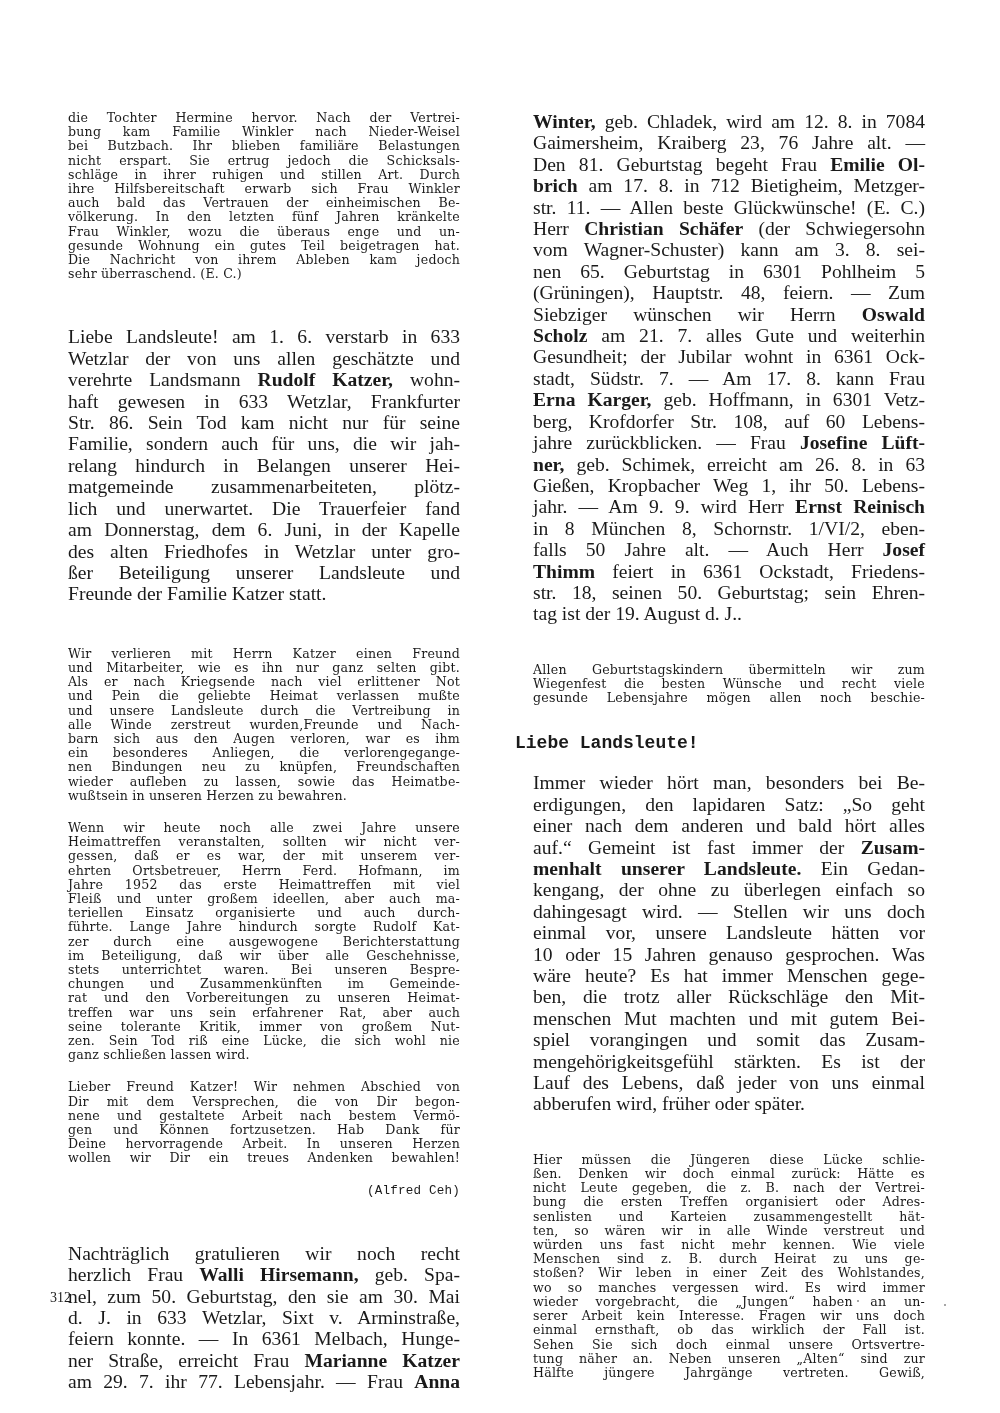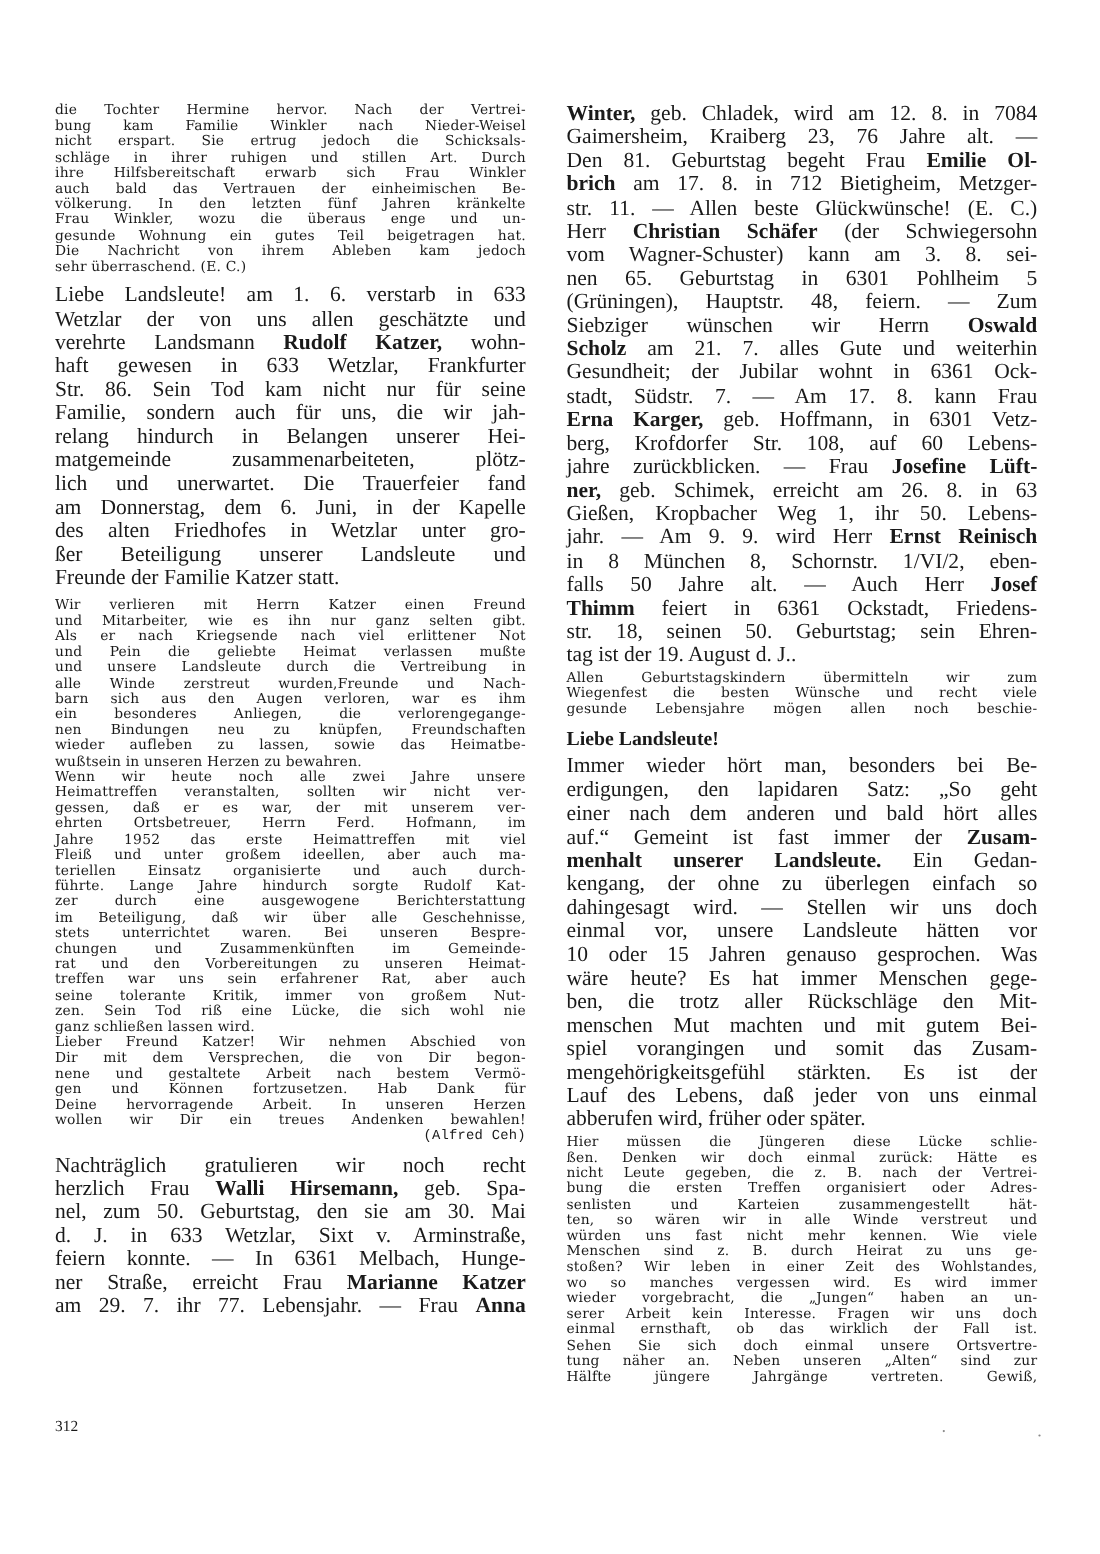--- a/index.html
+++ b/index.html
@@ -1,40 +1,41 @@
 <!DOCTYPE html>
 <html><head>
 <meta charset="utf-8">
 <style>
   html, body { margin: 0; padding: 0; background: #ffffff; }
   body { width: 1000px; height: 1413px; position: relative; overflow: hidden; color: #1a1a1a; }
   .col { position: absolute; width: 428px; }
   .col-left { left: 50px; top: 93px; }
   .col-right { left: 515px; top: 93px; }
-  .para { margin: 0; }
+  .para { margin: 18px; }
   .line { display: block; text-align: justify; text-align-last: justify; white-space: nowrap; overflow: visible; }
   .line.last { text-align-last: left; }
   .line.right { text-align: left; text-align-last: right; font-family: Liberation Mono, monospace; }
   .small { font-family: "DejaVu Serif", serif; font-size: 12.6px; line-height: 14.2px; letter-spacing: 0.2px; }
   .large { font-family: Liberation Serif, serif; font-size: 19.6px; line-height: 21.4px; }
   .gap-s { height: 9px; }
   .gap-m { height: 6px; }
   .gap-xs { height: 2px; }
   b { font-weight: bold; }
-  .heading { font-family: Liberation Serif, serif; font-weight: bold; font-size: 18px; line-height: 22px; margin: 0 0 4px 0; }
+  .heading { font-family: Liberation Mono, monospace; font-weight: bold; font-size: 18px; line-height: 22px; margin: 0 0 4px 0; }
   .page-number { position: absolute; left: 50px; top: 1290px; font-family: "Liberation Serif", serif; font-size: 14px; }
   .speck { position: absolute; width: 2px; height: 2px; background: #888; border-radius: 1px; }
 </style>
 </head>
 <body>
 
 <div class="col col-left">
   <div class="para small">
       <span class="line">die Tochter Hermine hervor. Nach der Vertrei-</span>
       <span class="line">bung kam Familie Winkler nach Nieder-Weisel</span>
+      <span class="line">bei Butzbach. Ihr blieben familiäre Belastungen</span>
       <span class="line">nicht erspart. Sie ertrug jedoch die Schicksals-</span>
       <span class="line">schläge in ihrer ruhigen und stillen Art. Durch</span>
       <span class="line">ihre Hilfsbereitschaft erwarb sich Frau Winkler</span>
       <span class="line">auch bald das Vertrauen der einheimischen Be-</span>
       <span class="line">völkerung. In den letzten fünf Jahren kränkelte</span>
       <span class="line">Frau Winkler, wozu die überaus enge und un-</span>
       <span class="line">gesunde Wohnung ein gutes Teil beigetragen hat.</span>
       <span class="line">Die Nachricht von ihrem Ableben kam jedoch</span>
       <span class="line last">sehr überraschend. (E. C.)</span>
     </div>

